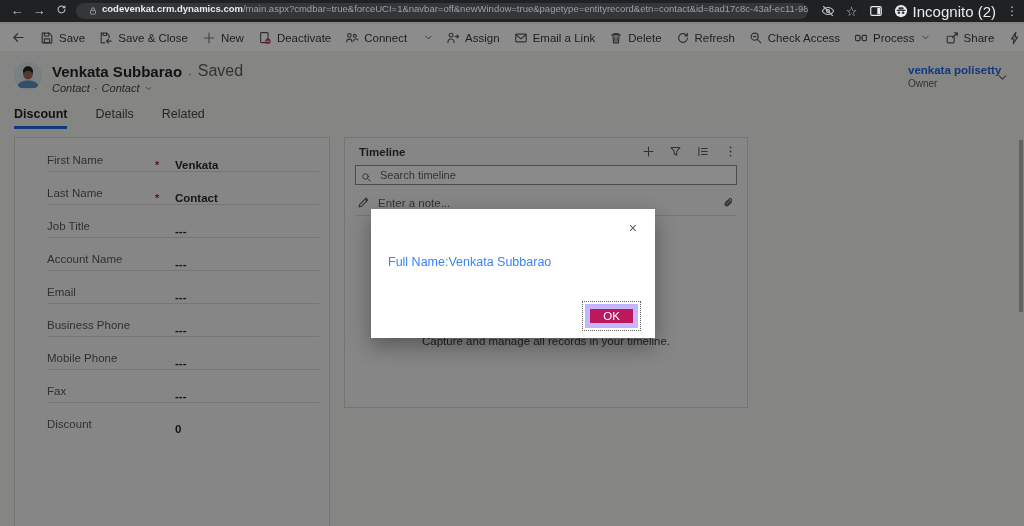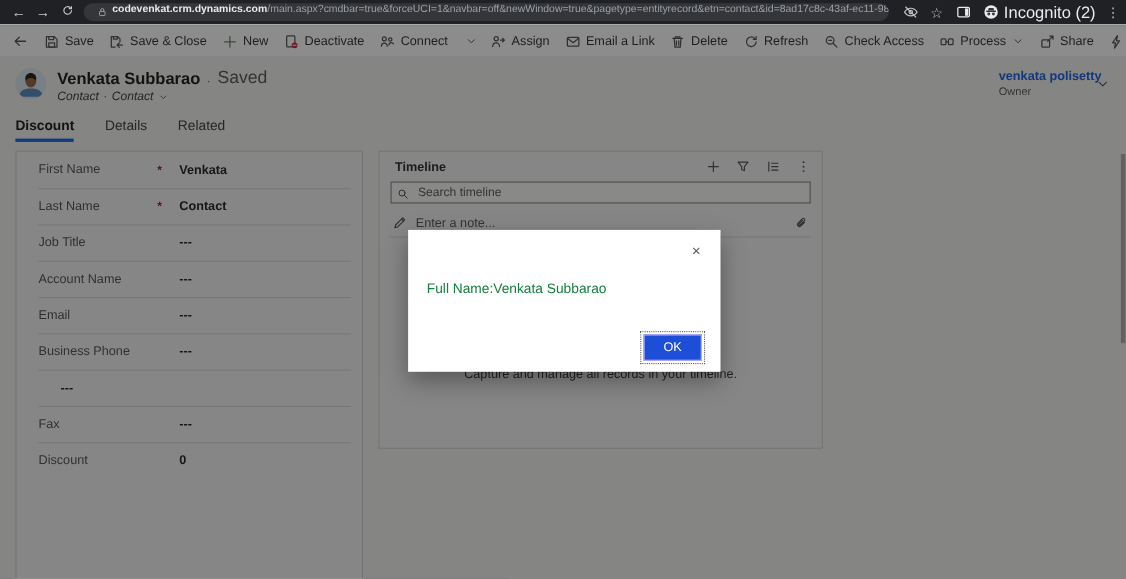--- a/index.html
+++ b/index.html
@@ -49,21 +49,21 @@
   
   .tabs { position:absolute; left:14px; top:85px; display:flex; gap:28px; font-size:12.5px; color:#484644; }
   .tab { position:relative; padding-bottom:8px; }
   .tab.active { font-weight:bold; color:#252423; }
   .tab.active::after { content:""; position:absolute; left:0; right:0; bottom:0; height:3px; background:#2266e3; }
 
   
   .card { position:absolute; background:#f6f5f4; border:1px solid #d6d4d1; }
   .left-card { left:14px; top:115px; width:316px; height:440px; }
   .ci-heading { margin:8px 0 4px 11px; font-size:11.5px; font-weight:bold; letter-spacing:0.4px; color:#484644; }
-  .field-row { display:flex; align-items:center; min-height:33px; margin:0 10px 0 20px;
+  .field-row { display:flex; align-items:flex-end; min-height:33px; margin:0 10px 0 32px;
                border-top:1px solid #dad8d5; }
   .field-row.first { border-top:none; }
   .f-label { width:108px; font-size:11.5px; color:#5a5855; line-height:1.25; padding:4px 0; }
   .f-req { width:20px; font-size:11px; color:#a4262c; font-weight:bold; }
   .f-value { font-size:11.5px; color:#2b2a29; font-weight:bold; }
 
   .tl-card { left:344px; top:115px; width:404px; height:271px; }
   .tl-header { display:flex; align-items:center; padding:7px 10px 4px 14px; }
   .tl-title { font-size:11.5px; font-weight:bold; color:#333; flex:1; }
   .tl-icons { display:flex; align-items:center; gap:14px; }
@@ -81,23 +81,23 @@
               font-size:11.5px; color:#3f3e3d; }
 
   .scroll-thumb { position:absolute; right:1px; top:118px; width:4px; height:172px; background:#b5b3b1; z-index:5; }
 
   
   .dim-overlay { position:absolute; inset:0; background:rgba(0,0,0,0.45); z-index:40; }
   .dialog { position:absolute; left:371px; top:187px; width:284px; height:129px; background:#fff;
             z-index:60; box-shadow:0 8px 20px rgba(0,0,0,0.35); }
   .dlg-close { position:absolute; right:18px; top:12px; font-size:14px; color:#605e5c; cursor:pointer;
                background:none; border:none; font-family:inherit; line-height:1; }
-  .dlg-msg { position:absolute; left:17px; top:46px; font-size:12.5px; color:#15803d; }
-  .dlg-ok { position:absolute; right:17px; bottom:10px; width:53px; height:24px; background:#1d4ed8;
-            color:#fff; border:1px solid #c4b5fd; font-size:11.5px; font-family:inherit;
+  .dlg-msg { position:absolute; left:17px; top:46px; font-size:12.5px; color:#3b82f6; }
+  .dlg-ok { position:absolute; right:17px; bottom:10px; width:53px; height:24px; background:#be185d;
+            color:#fff; border:5px solid #c4b5fd; font-size:11.5px; font-family:inherit;
             outline:1px dotted #605e5c; outline-offset:2px; cursor:pointer; }
 </style>
 </head>
 <body>
 
 <div class="screen">
 
   <div class="browser-bar">
     <span class="nav-btn">←</span>
     <span class="nav-btn">→</span>
@@ -323,20 +323,21 @@
         <span class="f-label">Email</span>
         <span class="f-req"></span>
         <span class="f-value">---</span>
       </div>
       <div class="field-row">
         <span class="f-label">Business Phone</span>
         <span class="f-req"></span>
         <span class="f-value">---</span>
       </div>
       <div class="field-row">
+        <span class="f-label">Mobile Phone</span>
         <span class="f-req"></span>
         <span class="f-value">---</span>
       </div>
       <div class="field-row">
         <span class="f-label">Fax</span>
         <span class="f-req"></span>
         <span class="f-value">---</span>
       </div>
       <div class="field-row">
         <span class="f-label">Discount</span>

